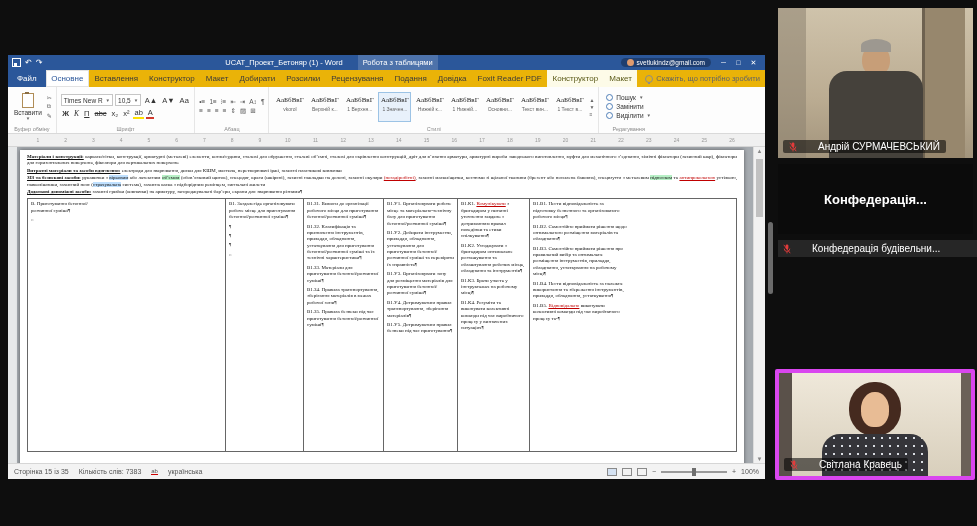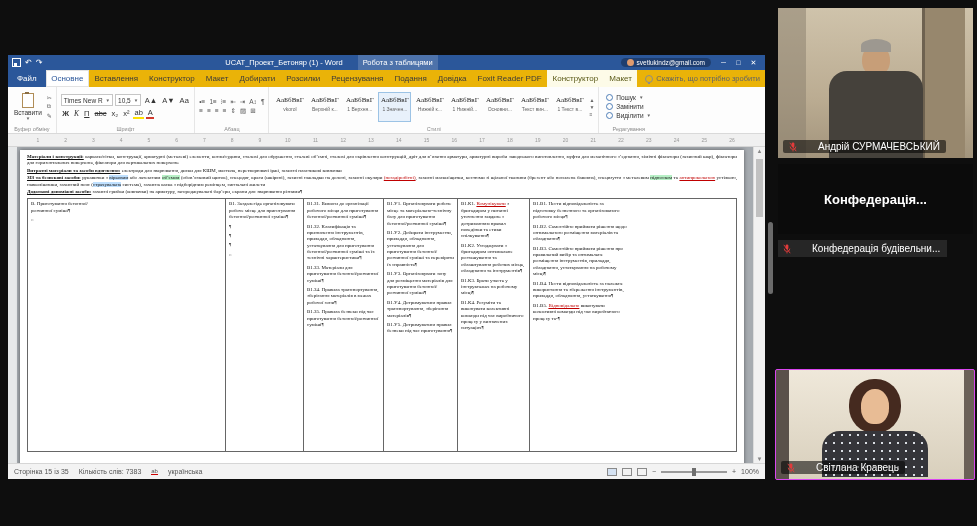--- a/index.html
+++ b/index.html
@@ -94,23 +94,23 @@
   .vicon.sel{background:#d5e2f2;}
   .zoom-track{width:66px;height:2px;background:#9a9a9a;position:relative;display:inline-block;}
   .zoom-thumb{position:absolute;left:31px;top:-3px;width:4px;height:8px;background:#6e6e6e;}
   .spell-ico{font-size:6px;border-bottom:1px solid #c00;line-height:1;}
 
   
   .tile{position:absolute;background:#000;overflow:hidden;}
   .tile-1{left:778px;top:8px;width:195px;height:150px;}
   .tile-2{left:778px;top:164px;width:195px;height:70px;background:#0b0b0b;display:flex;align-items:center;justify-content:center;}
   .tile-2 .big-name{color:#fff;font-size:13px;font-weight:bold;}
-  .tile-3{left:778px;top:240px;width:169px;height:17px;background:#262626;display:flex;align-items:center;padding-left:5px;box-sizing:border-box;}
+  .tile-3{left:778px;top:240px;width:199px;height:17px;background:#262626;display:flex;align-items:center;padding-left:5px;box-sizing:border-box;}
   .tile-4{left:778px;top:259px;width:195px;height:108px;}
-  .tile-5{left:775px;top:369px;width:200px;height:111px;border:1px solid #d946ef;box-sizing:border-box;border-radius:2px;}
+  .tile-5{left:775px;top:369px;width:200px;height:111px;border:4px solid #d946ef;box-sizing:border-box;border-radius:2px;}
   .av{position:absolute;inset:0;}
   .av div{position:absolute;}
   .t1{background:linear-gradient(180deg,#cfc3ab 0%,#bbac92 60%,#a2947c 100%);}
   .t1 .shade-l{left:0;top:0;width:28px;height:100%;background:#8d8170;opacity:.55;}
   .t1 .door{right:8px;top:0;width:40px;height:100%;background:#97876d;border-left:3px solid #6e6250;}
   .t1 .head{left:50%;top:36px;transform:translateX(-50%);width:28px;height:32px;border-radius:50% 50% 46% 46%;background:#c79e78;}
   .t1 .hair{left:50%;top:31px;transform:translateX(-50%);width:30px;height:13px;border-radius:50% 50% 0 0;background:#9d9890;}
   .t1 .torso{left:50%;top:63px;transform:translateX(-50%);width:94px;height:88px;border-radius:18px 18px 0 0;background:#45413b;}
   .t4{background:linear-gradient(180deg,#dcd8cf 0%,#c5c0b5 100%);}
   .t4 .head{left:50%;top:14px;transform:translateX(-50%);width:40px;height:46px;border-radius:48% 48% 44% 44%;background:#d2a57f;}

